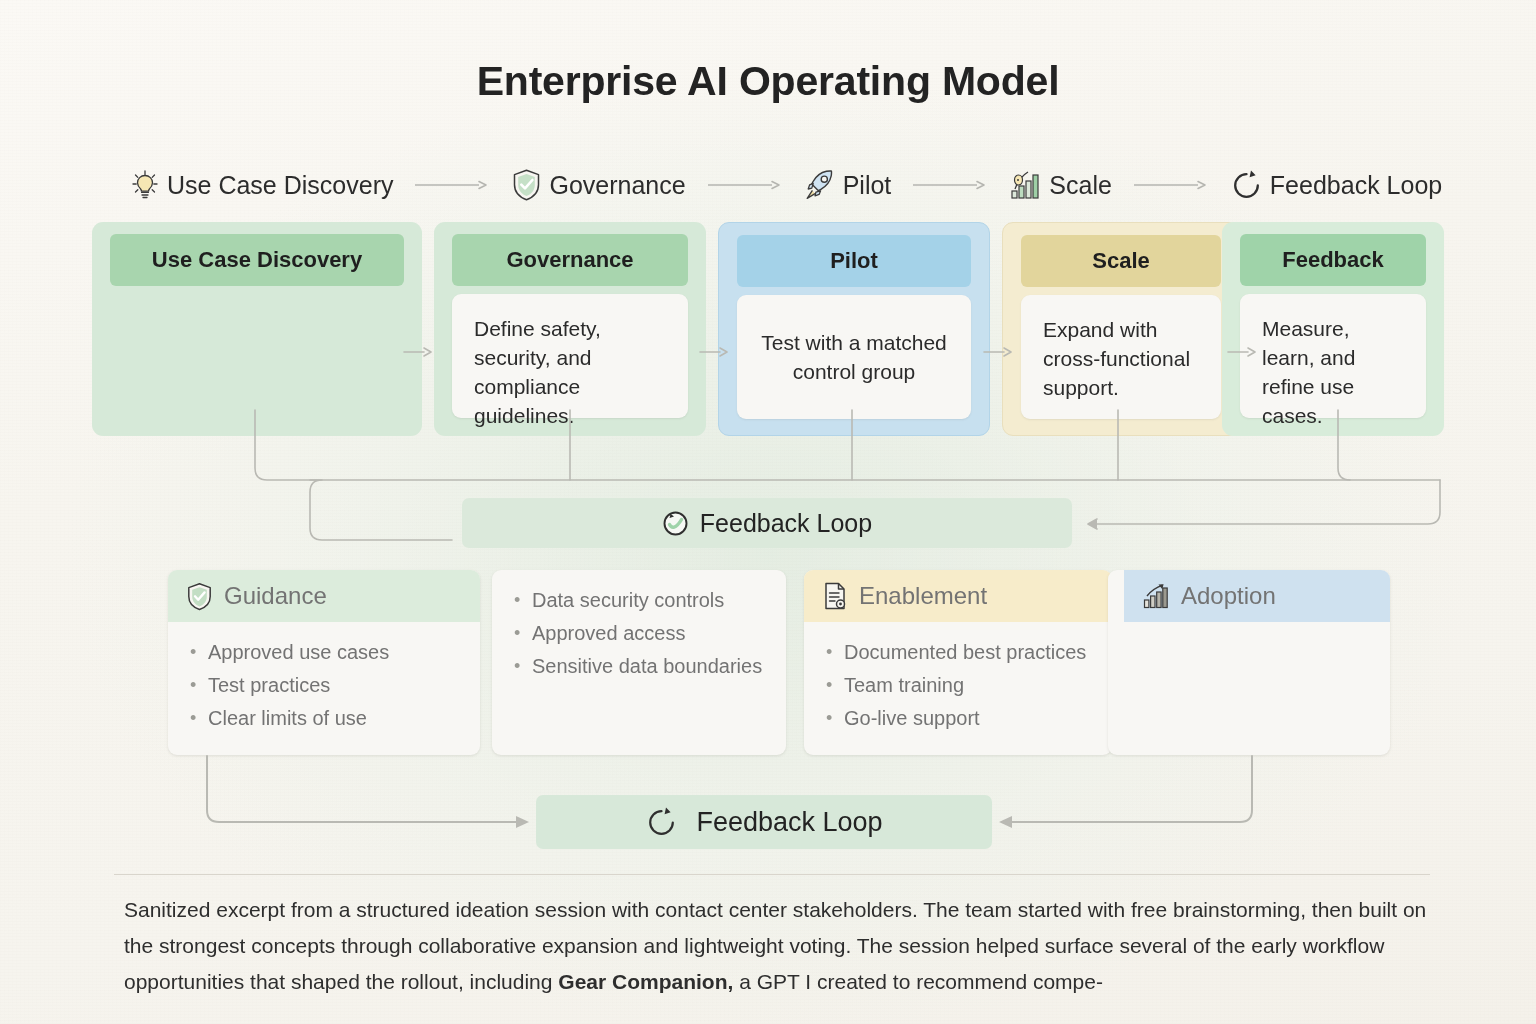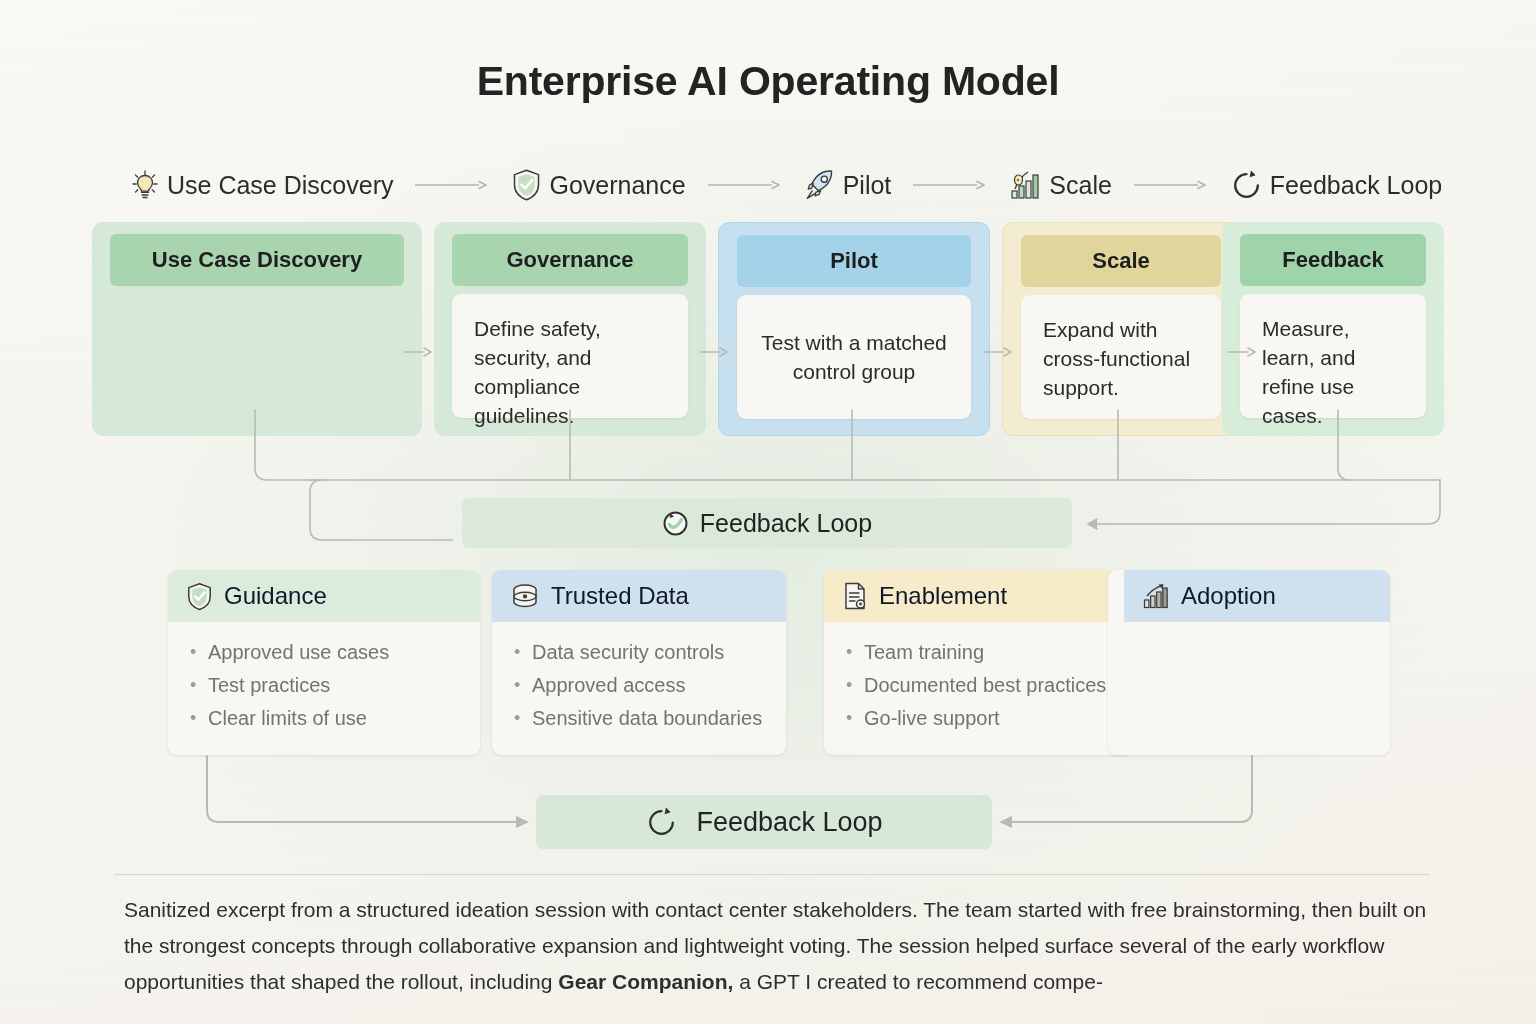--- a/index.html
+++ b/index.html
@@ -98,21 +98,21 @@
   
   .pillars { position: absolute; left: 168px; top: 570px; width: 1222px; height: 185px; }
   .pillar {
     position: absolute; top: 0; height: 185px;
     background: #f8f7f4; border-radius: 9px;
     box-shadow: 0 1px 3px rgba(80,75,65,0.13);
     overflow: hidden;
   }
   .pillar .p-hdr {
     height: 52px; display: flex; align-items: center; gap: 11px;
-    padding: 0 18px; font-size: 24px; color: #0f172a;
+    padding: 0 18px; font-size: 24px; color: #737373;
   }
   .pillar .p-body { padding: 14px 18px 0 20px; }
   .pillar ul { list-style: none; }
   .pillar li {
     position: relative; padding-left: 20px;
     font-size: 20px; line-height: 33px; color: #737373;
   }
   .pillar li::before {
     content: "•"; position: absolute; left: 2px; top: 0;
     color: #9b9b95; font-size: 18px;
@@ -327,57 +327,46 @@
       <div class="p-body">
         <ul>
           <li>Approved use cases</li>
           <li>Test practices</li>
           <li>Clear limits of use</li>
         </ul>
       </div>
     </div>
 
     <div class="pillar" style="left:324px; width:294px;">
-      <div class="p-hdr h-blue">
-        <span class="ico">
-          <svg width="30" height="28" viewBox="0 0 30 28">
-            <ellipse cx="15" cy="7.5" rx="11" ry="4.4" fill="#f7f6f1" stroke="#3b3b3b" stroke-width="1.5"></ellipse>
-            <path d="M4 7.5 v12.5 c0 2.4 4.9 4.4 11 4.4 s11-2 11-4.4 V7.5" fill="#f7f6f1" stroke="#3b3b3b" stroke-width="1.5"></path>
-            <ellipse cx="15" cy="14.5" rx="11" ry="4.2" fill="none" stroke="#3b3b3b" stroke-width="1.4"></ellipse>
-            <circle cx="15" cy="14.4" r="2.1" fill="#3b3b3b"></circle>
-          </svg>
-        </span>
-        <span>Trusted Data</span>
-      </div>
       <div class="p-body">
         <ul>
           <li>Data security controls</li>
           <li>Approved access</li>
           <li>Sensitive data boundaries</li>
         </ul>
       </div>
     </div>
 
-    <div class="pillar" style="left:656px; width:308px;">
+    <div class="pillar" style="left:636px; width:308px;">
       <div class="p-hdr h-yellow">
         <span class="ico">
           <svg width="26" height="30" viewBox="0 0 26 30">
             <path d="M4 2.5 h12.5 L22 8 v19.5 H4 Z" fill="#f7f6f1" stroke="#3b3b3b" stroke-width="1.5" stroke-linejoin="round"></path>
             <path d="M16.5 2.5 V8 H22" fill="none" stroke="#3b3b3b" stroke-width="1.5" stroke-linejoin="round"></path>
             <path d="M7.5 12 H17 M7.5 16 H17 M7.5 20 H13" stroke="#3b3b3b" stroke-width="1.4" stroke-linecap="round"></path>
             <circle cx="18.5" cy="23" r="4" fill="#f7f6f1" stroke="#3b3b3b" stroke-width="1.5"></circle>
             <circle cx="18.5" cy="23" r="1.4" fill="#3b3b3b"></circle>
           </svg>
         </span>
         <span>Enablement</span>
       </div>
       <div class="p-body">
         <ul>
+          <li>Documented best practices</li>
           <li>Team training</li>
-          <li>Documented best practices</li>
           <li>Go-live support</li>
         </ul>
       </div>
     </div>
 
     <div class="pillar" style="left:940px; width:282px;">
       <div class="p-hdr h-blue2">
         <span class="ico">
           <svg width="28" height="27" viewBox="0 0 28 27">
             <rect x="2.5" y="17" width="4.4" height="7.5" fill="#e4e2da" stroke="#3b3b3b" stroke-width="1.2"></rect>

